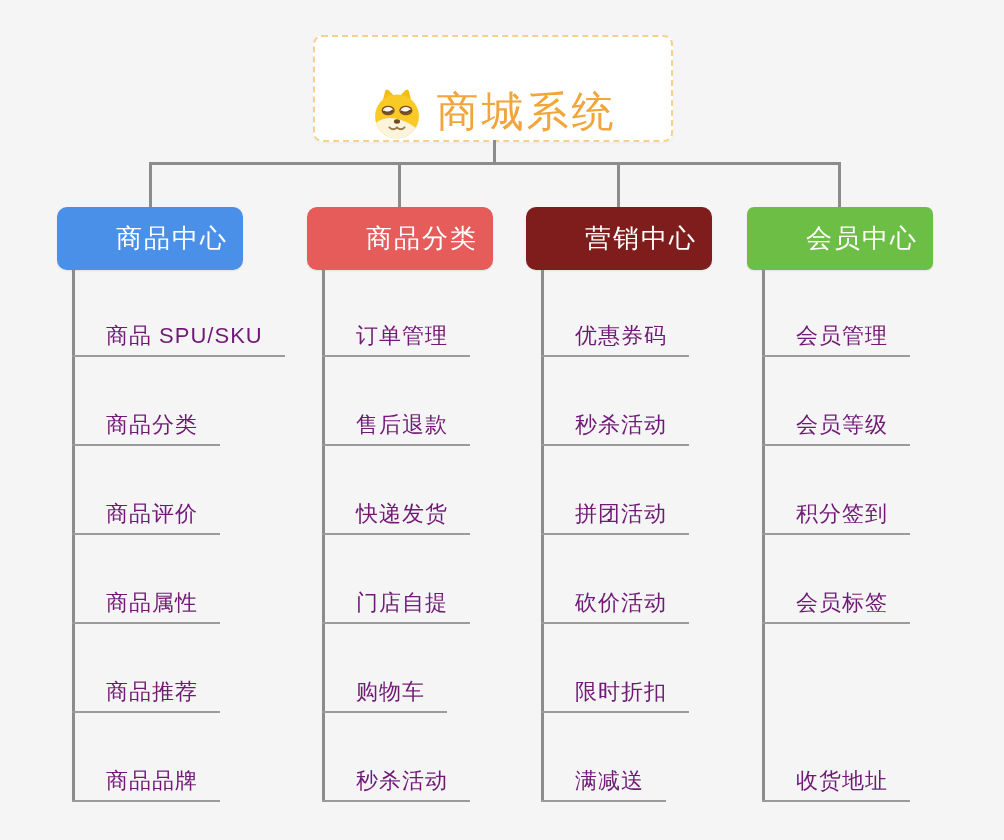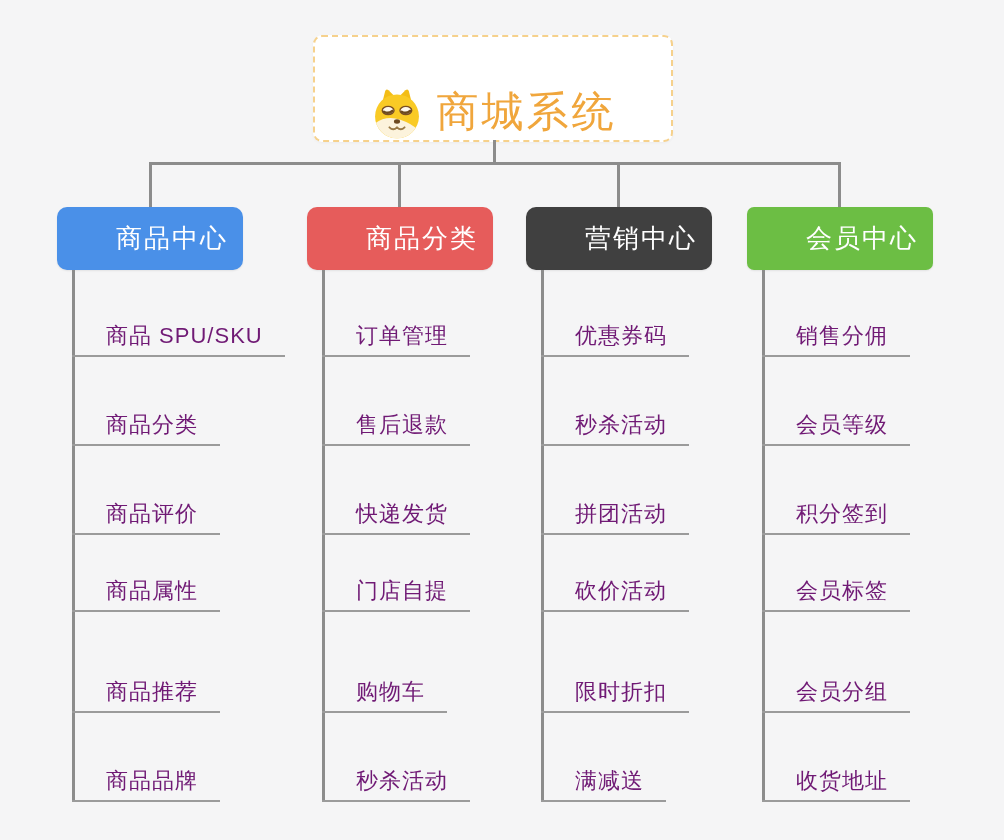--- a/index.html
+++ b/index.html
@@ -40,21 +40,21 @@
   }
   .spine{position:absolute;left:15px;top:63px;width:3px;height:532px;background:#8c8c8c;}
   .item{
     position:absolute;left:15px;
     height:38px;line-height:38px;
     padding:0 22px 0 34px;
     border-bottom:2px solid #9b9b9b;
     font-size:22px;color:#701a75;letter-spacing:1px;
     white-space:nowrap;display:inline-block;
   }
-  .i0{top:110px}.i1{top:199px}.i2{top:288px}.i3{top:365px}.i4{top:466px}.i5{top:555px}
+  .i0{top:110px}.i1{top:199px}.i2{top:288px}.i3{top:377px}.i4{top:466px}.i5{top:555px}
   .b0{left:57px}.b1{left:307px}.b2{left:526px}.b3{left:747px}
 </style>
 </head>
 <body>
 
 <div class="canvas">
 
   <div class="root-node">
     <svg class="doge" viewBox="0 0 64 64" aria-hidden="true">
       <defs>
@@ -107,34 +107,33 @@
     <div class="spine"></div>
     <div class="item i0">订单管理</div>
     <div class="item i1">售后退款</div>
     <div class="item i2">快递发货</div>
     <div class="item i3">门店自提</div>
     <div class="item i4">购物车</div>
     <div class="item i5">秒杀活动</div>
   </div>
 
   <div class="branch b2">
-    <div class="branch-header" style="background: #404040;">营销中心</div>
+    <div class="branch-header" style="background: #7f1d1d;">营销中心</div>
     <div class="spine"></div>
     <div class="item i0">优惠券码</div>
     <div class="item i1">秒杀活动</div>
     <div class="item i2">拼团活动</div>
     <div class="item i4">限时折扣</div>
     <div class="item i3">砍价活动</div>
     <div class="item i5">满减送</div>
   </div>
 
   <div class="branch b3">
     <div class="branch-header" style="background: rgb(108, 190, 68); border-radius: 7px;">会员中心</div>
     <div class="spine"></div>
-    <div class="item i0">销售分佣</div>
+    <div class="item i0">会员管理</div>
     <div class="item i1">会员等级</div>
     <div class="item i2">积分签到</div>
     <div class="item i3">会员标签</div>
-    <div class="item i4">会员分组</div>
     <div class="item i5">收货地址</div>
   </div>
 
 </div>
 
 </body></html>

